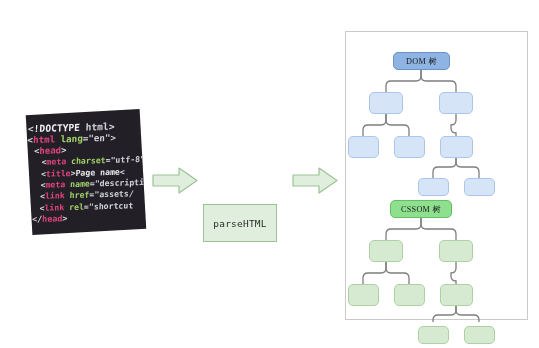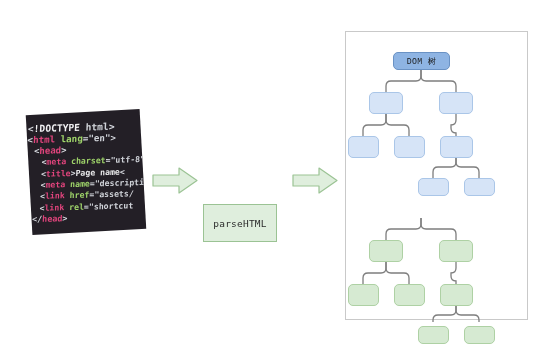--- a/index.html
+++ b/index.html
@@ -97,21 +97,21 @@
   
   .n-blue-root{ background:#8eb4e3; border:1px solid #6a92c4; }
   .n-blue{      background:#d6e4f7; border:1px solid #aac6e8; }
   
   .n-green-root{ background:#8ee08e; border:1px solid #63bf63; }
   .n-green{      background:#d6ead2; border:1px solid #aed1a4; }
 
   .root-label{
     width:100%;height:100%;
     display:flex;align-items:center;justify-content:center;
-    font-family:Liberation Mono, monospace;
+    font-family:Liberation Serif, serif;
     font-size:8.2px;
     color:#1b1b1b;
     letter-spacing:.3px;
     white-space:nowrap;
   }
 </style>
 </head>
 <body>
 
 <div id="stage">
@@ -167,20 +167,23 @@
         <g fill="none" stroke="#7d7d7d" stroke-width="1.3">
           <path d="M75,38 L75,44 Q75,49 70,49 L45,49 Q40,49 40,54 L40,60"></path>
           <path d="M75,38 L75,44 Q75,49 80,49 L105,49 Q110,49 110,54 L110,60"></path>
           <path d="M40,82 L40,88 Q40,93 35,93 L22,93 Q17,93 17,98 L17,104"></path>
           <path d="M40,82 L40,88 Q40,93 45,93 L58,93 Q63,93 63,98 L63,104"></path>
           <path d="M110,82 L110,88 Q110,93 105,93 L105,96 Q105,101 110,101 L110,104"></path>
           <path d="M110,126 L110,130 Q110,135 105,135 L92,135 Q87,135 87,140 L87,146"></path>
           <path d="M110,126 L110,130 Q110,135 115,135 L128,135 Q133,135 133,140 L133,146"></path>
         </g>
       </svg>
+      <div class="node n-green-root" style="left:44px; top:20px; width:62px; height:18px;">
+        <div class="root-label">CSSOM 树</div>
+      </div>
       <div class="node n-green" style="left:23px; top:60px; width:34px; height:22px;"></div>
       <div class="node n-green" style="left:93px; top:60px; width:34px; height:22px;"></div>
       <div class="node n-green" style="left:2px;  top:104px; width:31px; height:22px;"></div>
       <div class="node n-green" style="left:48px; top:104px; width:31px; height:22px;"></div>
       <div class="node n-green" style="left:94px; top:104px; width:33px; height:22px;"></div>
       <div class="node n-green" style="left:72px; top:146px; width:31px; height:18px;"></div>
       <div class="node n-green" style="left:118px;top:146px; width:31px; height:18px;"></div>
     </div>
 
   </div>

